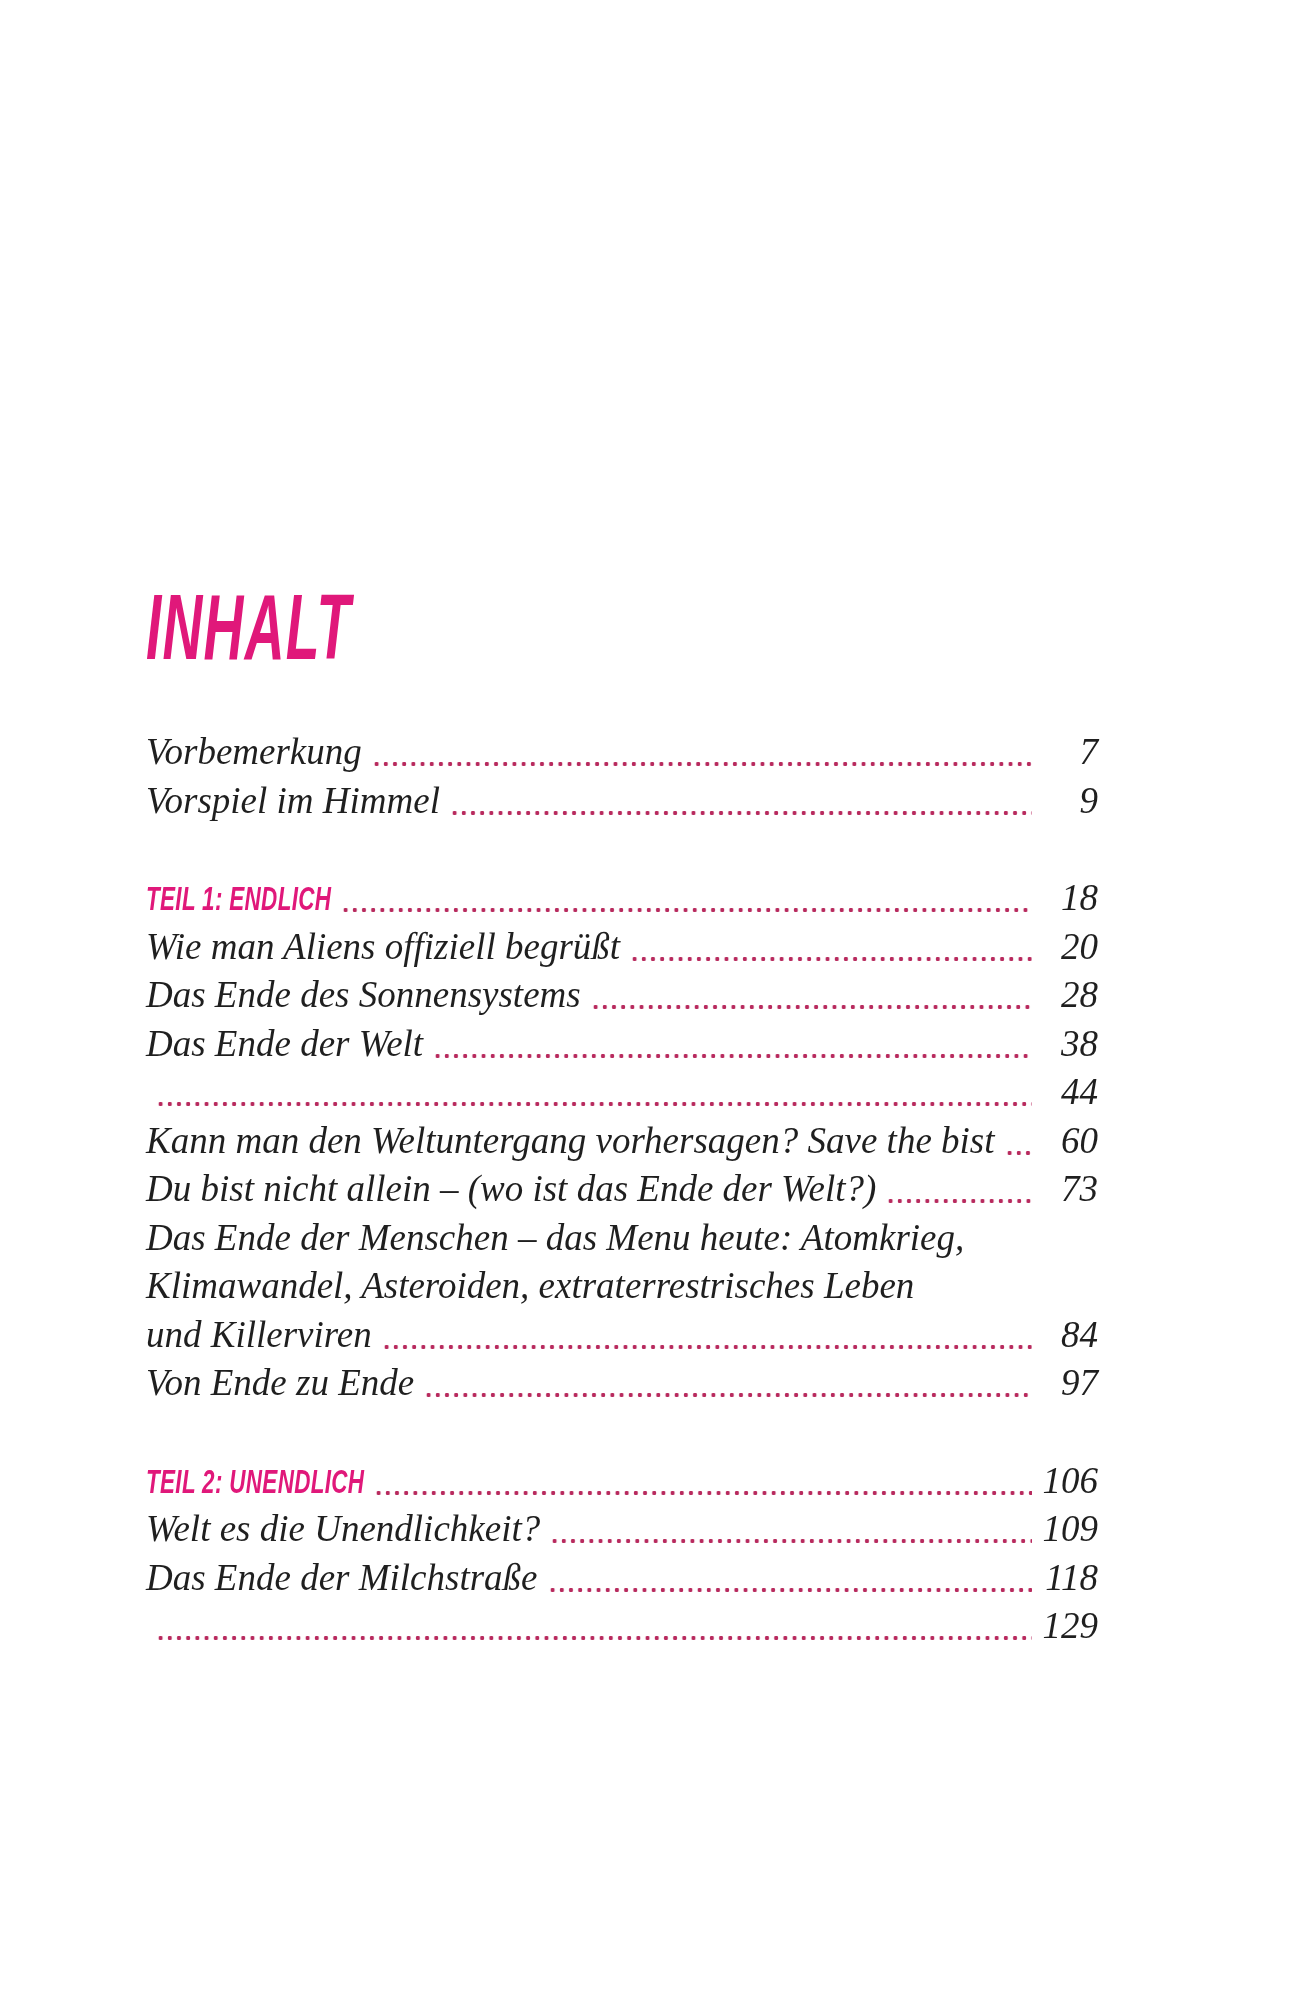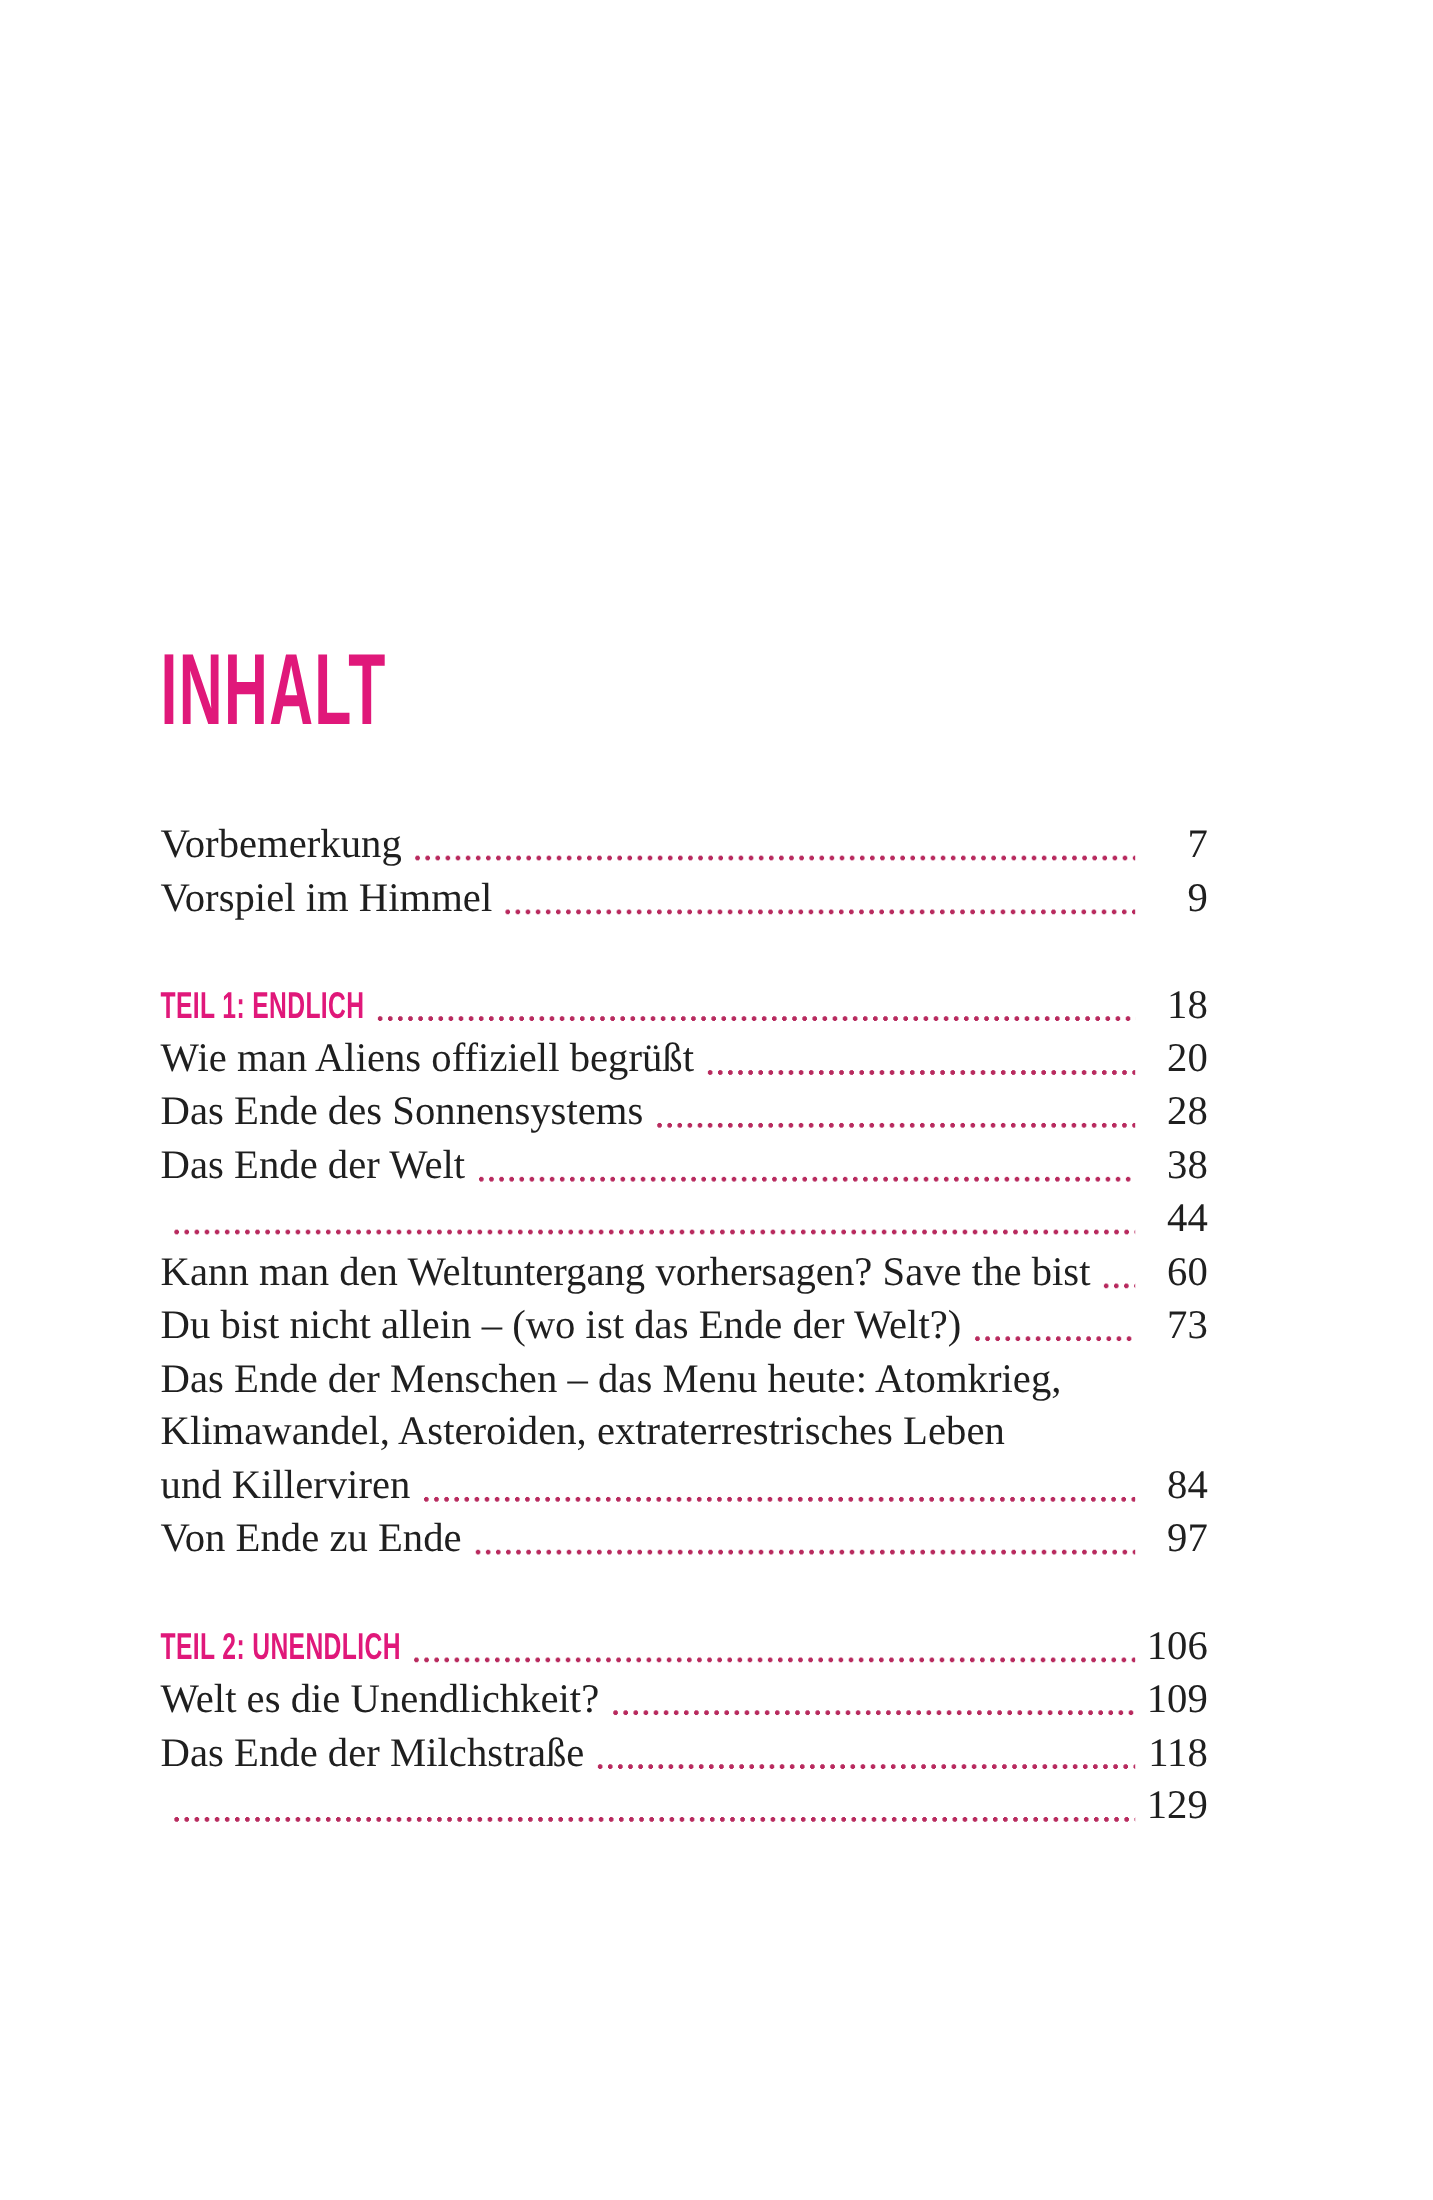--- a/index.html
+++ b/index.html
@@ -12,35 +12,36 @@
     width: 1303px;
     height: 2000px;
     background: #ffffff;
     overflow: hidden;
   }
   .content {
     position: absolute;
     left: 146px;
     top: 581px;
     width: 952px;
+    font-style: italic;
   }
   h1.book-title {
     margin: 0;
     font-family: "Liberation Sans", sans-serif;
     font-weight: 700;
     font-size: 92px;
     line-height: 92px;
     letter-spacing: 2px;
     color: var(--accent, #e0187a);
     transform: scaleX(0.60);
     transform-origin: 0 100%;
     white-space: nowrap;
   }
   .toc {
-    margin-top: 71px;
+    margin-top: 55px;
   }
   .row {
     display: flex;
     align-items: baseline;
     height: 48.5px;
     white-space: nowrap;
   }
   .row.section {
     margin-top: 49px;
   }

